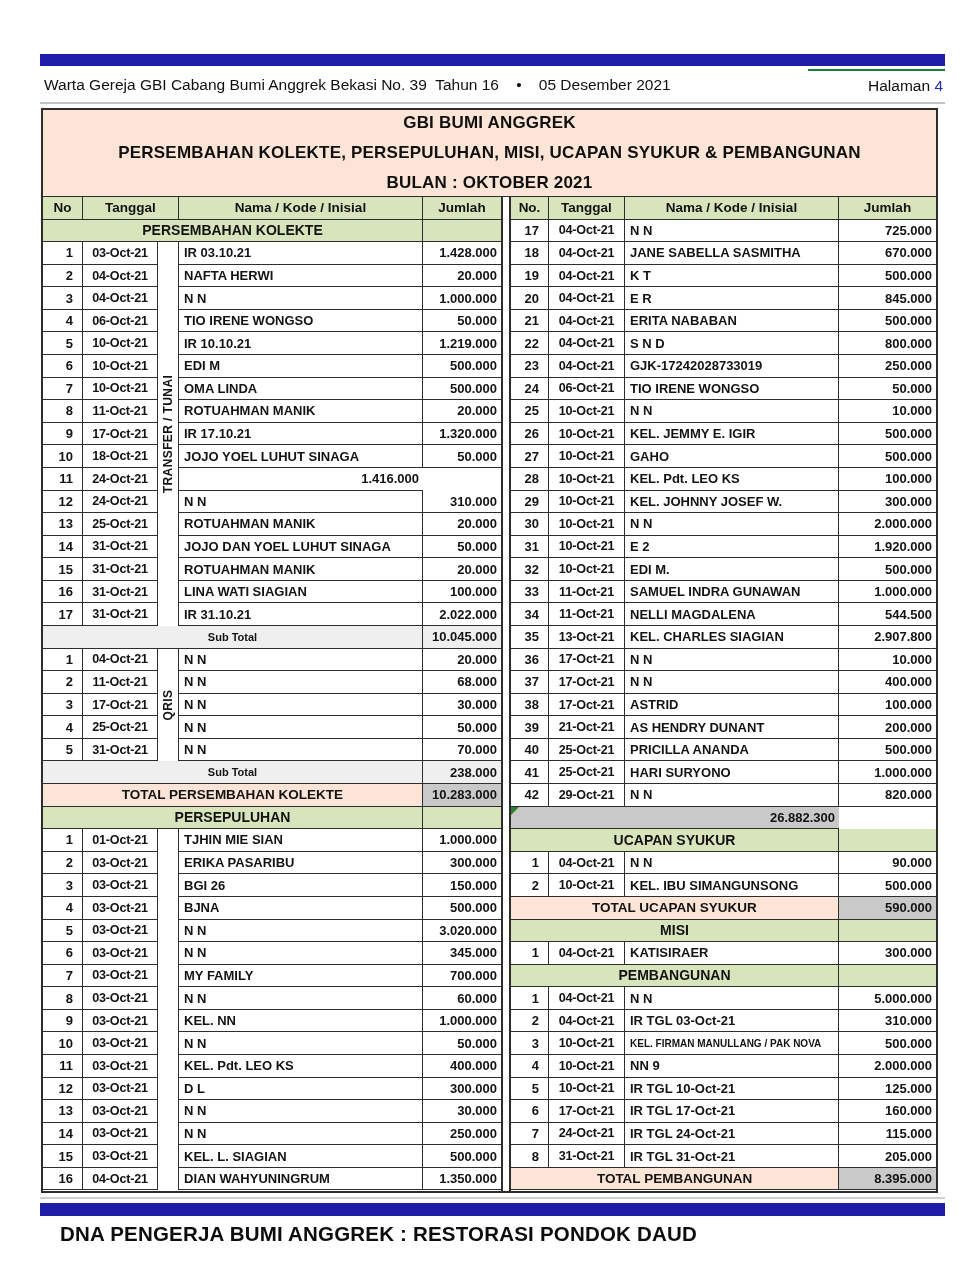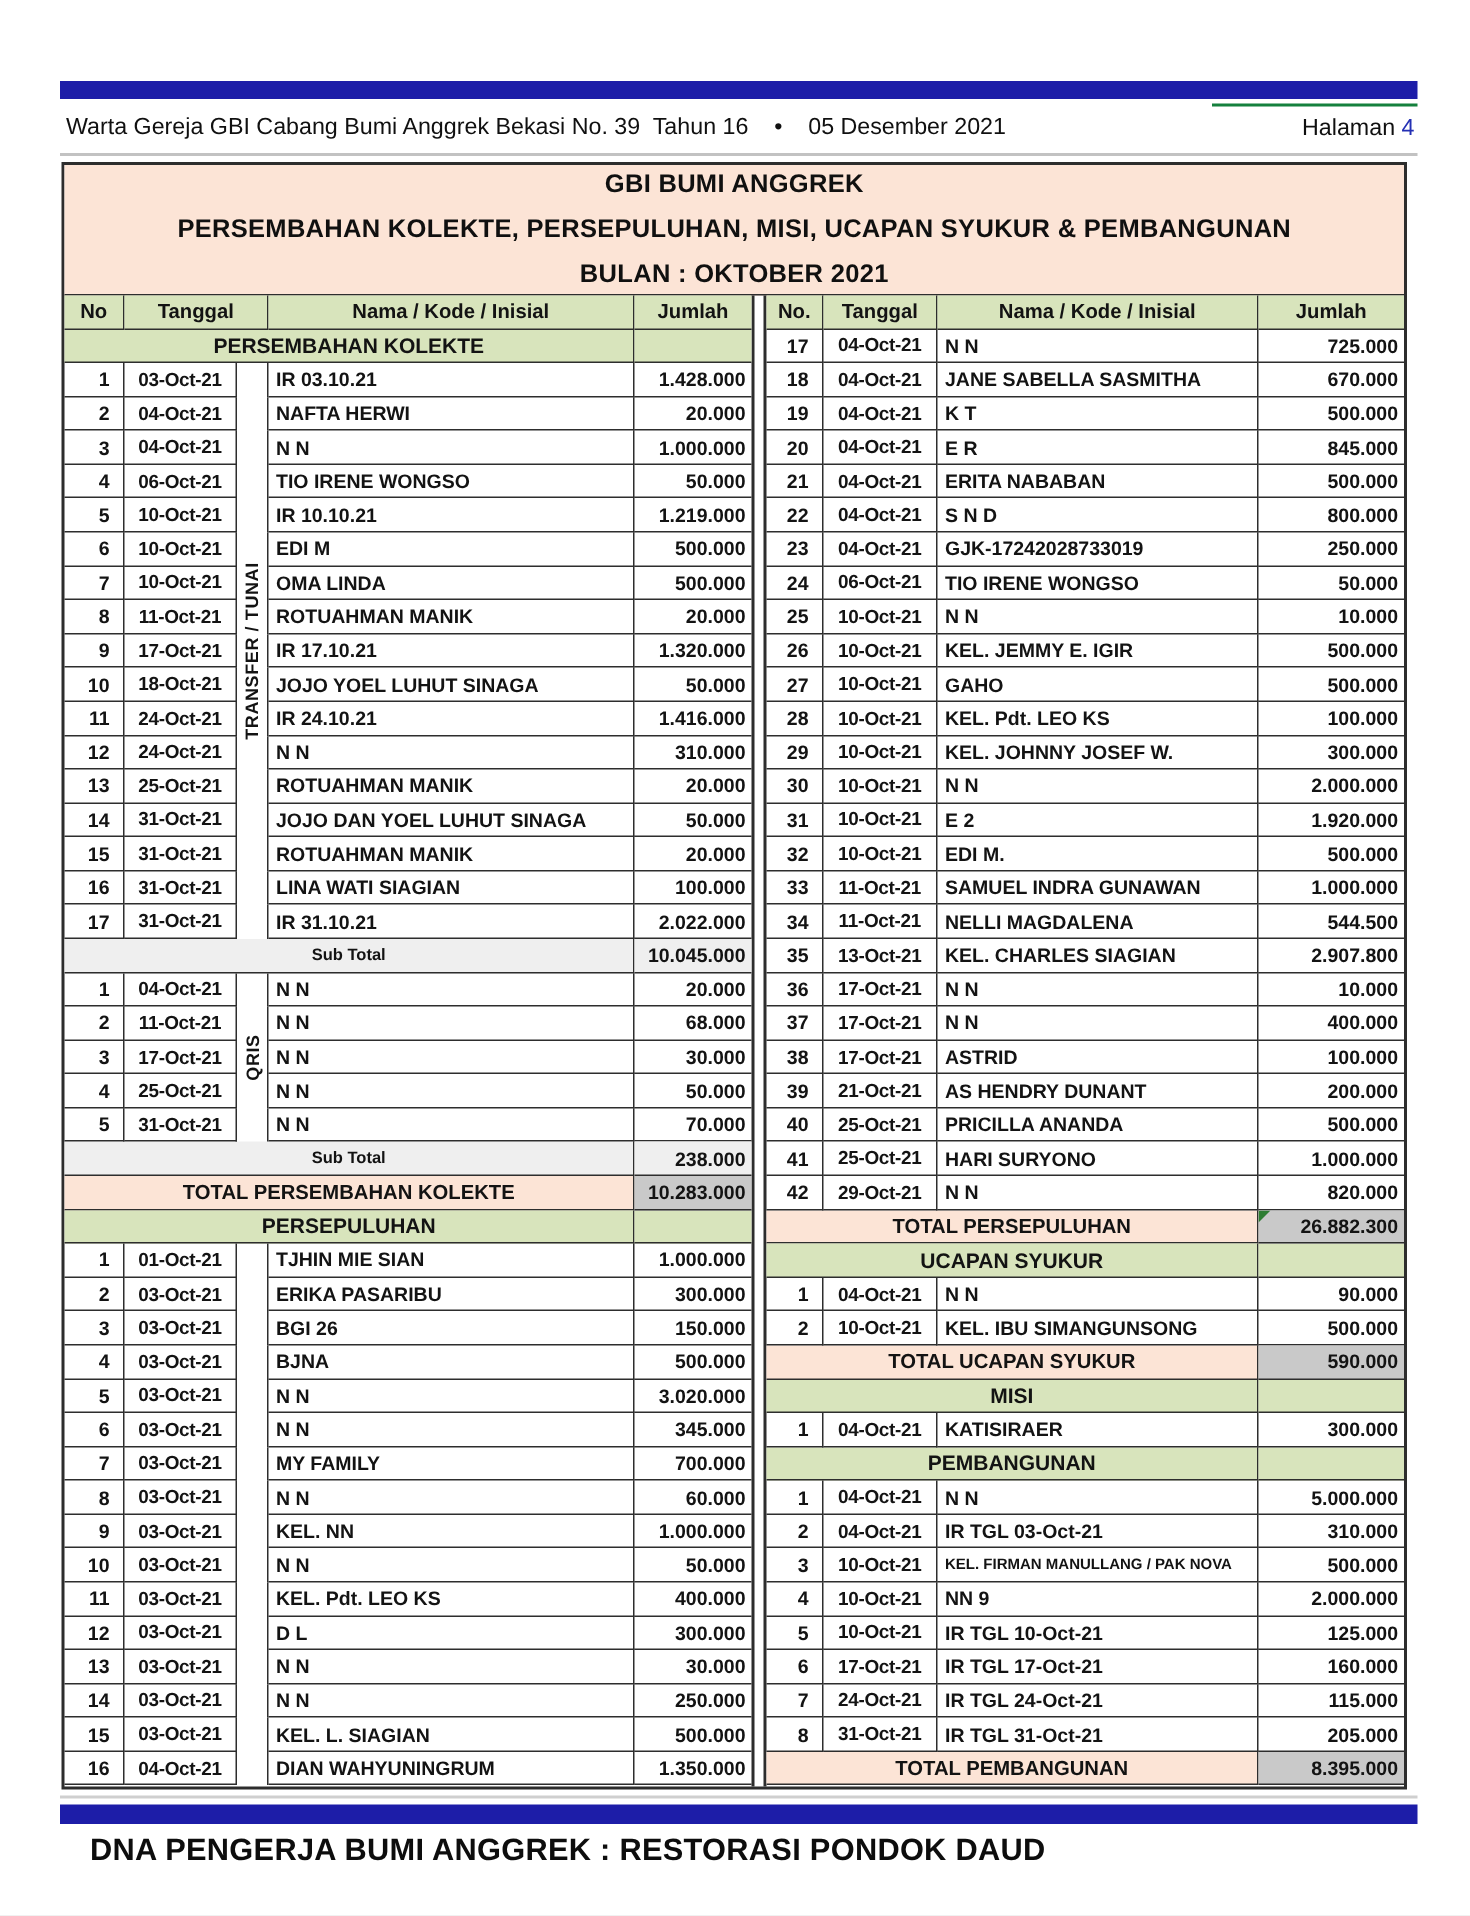--- a/index.html
+++ b/index.html
@@ -159,21 +159,20 @@
               <div class="cell no">10</div>
               <div class="cell date">18-Oct-21</div>
               <div class="cell strip"></div>
               <div class="cell name">JOJO YOEL LUHUT SINAGA</div>
               <div class="cell amount">50.000</div>
             </div>
             <div class="row data">
               <div class="cell no">11</div>
               <div class="cell date">24-Oct-21</div>
               <div class="cell strip"></div>
-              <div class="cell name">IR 24.10.21</div>
               <div class="cell amount">1.416.000</div>
             </div>
             <div class="row data">
               <div class="cell no">12</div>
               <div class="cell date">24-Oct-21</div>
               <div class="cell strip"></div>
               <div class="cell name">N N</div>
               <div class="cell amount">310.000</div>
             </div>
             <div class="row data">
@@ -552,21 +551,20 @@
               <div class="cell amount">1.000.000</div>
             </div>
             <div class="row data">
               <div class="cell no">42</div>
               <div class="cell date">29-Oct-21</div>
               <div class="cell name">N N</div>
               <div class="cell amount">820.000</div>
             </div>
           </div>
           <div class="row span2 total">
-            <div class="cell sum-label">TOTAL PERSEPULUHAN</div>
             <div class="cell amount sum-amount">
               <span>26.882.300</span>
               <div class="note-tri"></div>
             </div>
           </div>
           <div class="row span2 sechead">
             <div class="cell sec-label">UCAPAN SYUKUR</div>
             <div class="cell sec-empty"></div>
           </div>
           <div class="rowgroup">

